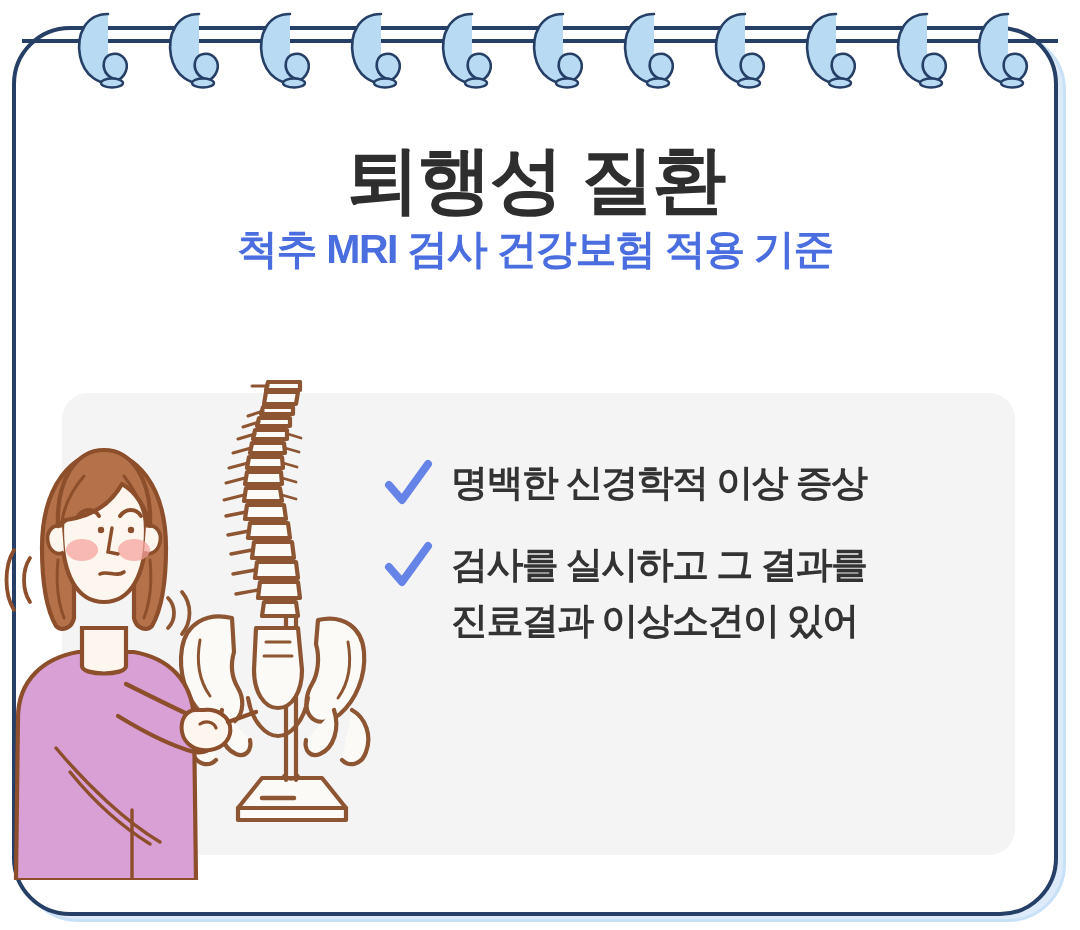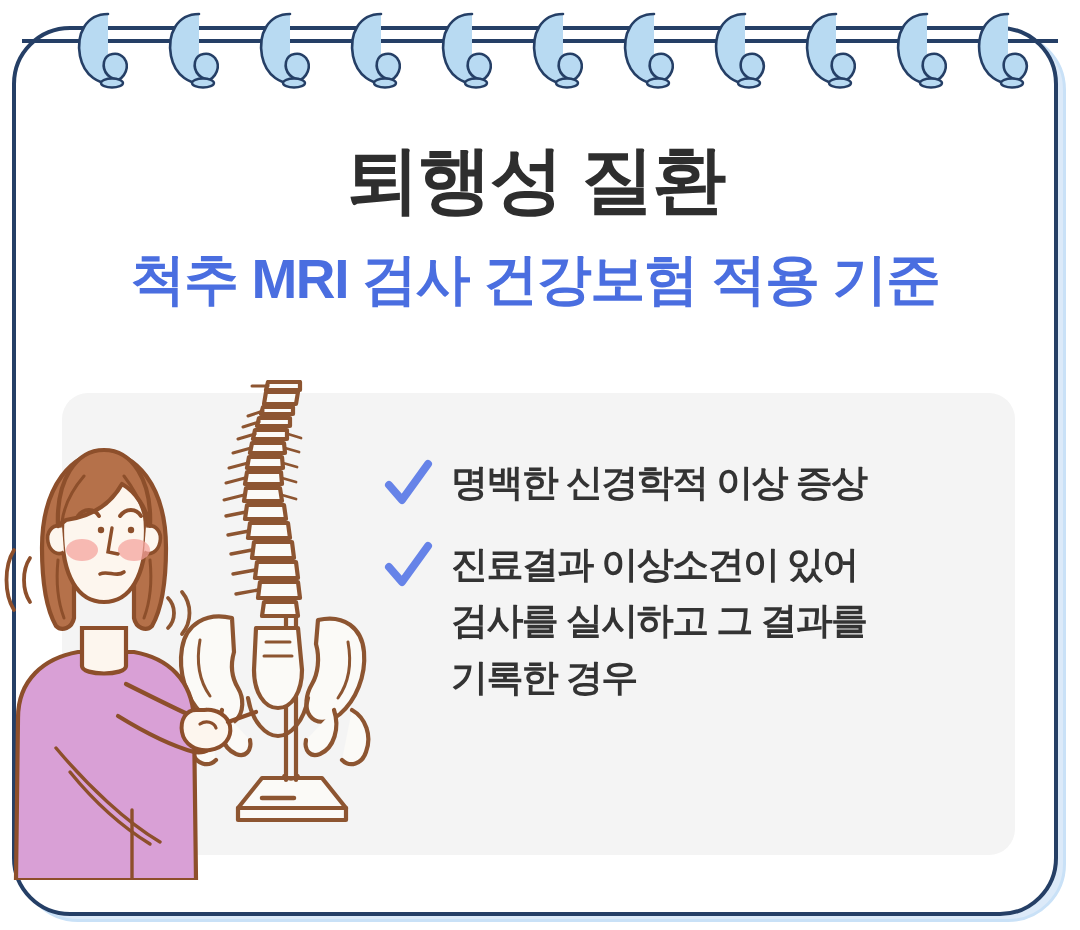--- a/index.html
+++ b/index.html
@@ -53,22 +53,22 @@
     text-align:center;
   }
   .main-title {
     font-size:74px;
     font-weight:bold;
     letter-spacing:-2px;
     color:#2e2e2e;
     line-height:1.08;
   }
   .sub-title {
-    margin-top:28px;
-    font-size:55px;
+    margin-top:6px;
+    font-size:41px;
     font-weight:bold;
     letter-spacing:-1.4px;
     color:#4a6ee0;
     line-height:1.15;
   }
 
   
   .content-card {
     position:absolute;
     left:62px; top:393px;
@@ -343,21 +343,20 @@
       </span>
     </div>
 
     <div class="check-row">
       <span class="check-icon">
         <svg width="50" height="50" viewBox="0 0 50 50" xmlns="http://www.w3.org/2000/svg">
           <path d="M6 26 L19 41 L45 5" fill="none" stroke="#6683e8" stroke-width="8" stroke-linecap="round" stroke-linejoin="round"></path>
         </svg>
       </span>
       <span class="check-text">
+        <span class="ln">검사를 실시하고 그 결과를</span>
         <span class="ln">진료결과 이상소견이 있어</span>
-        <span class="ln">검사를 실시하고 그 결과를</span>
-        <span class="ln">기록한 경우</span>
       </span>
     </div>
 
   </div>
 
 </div>
 
 </body></html>

